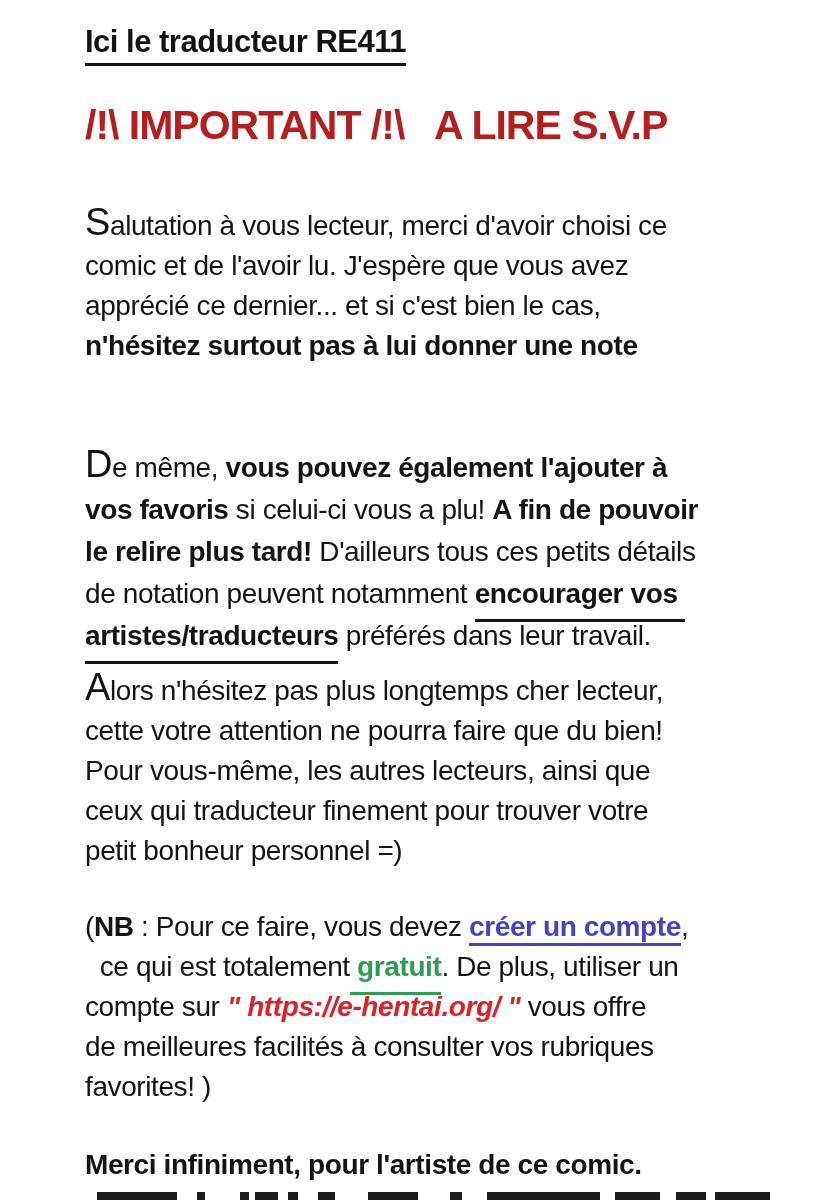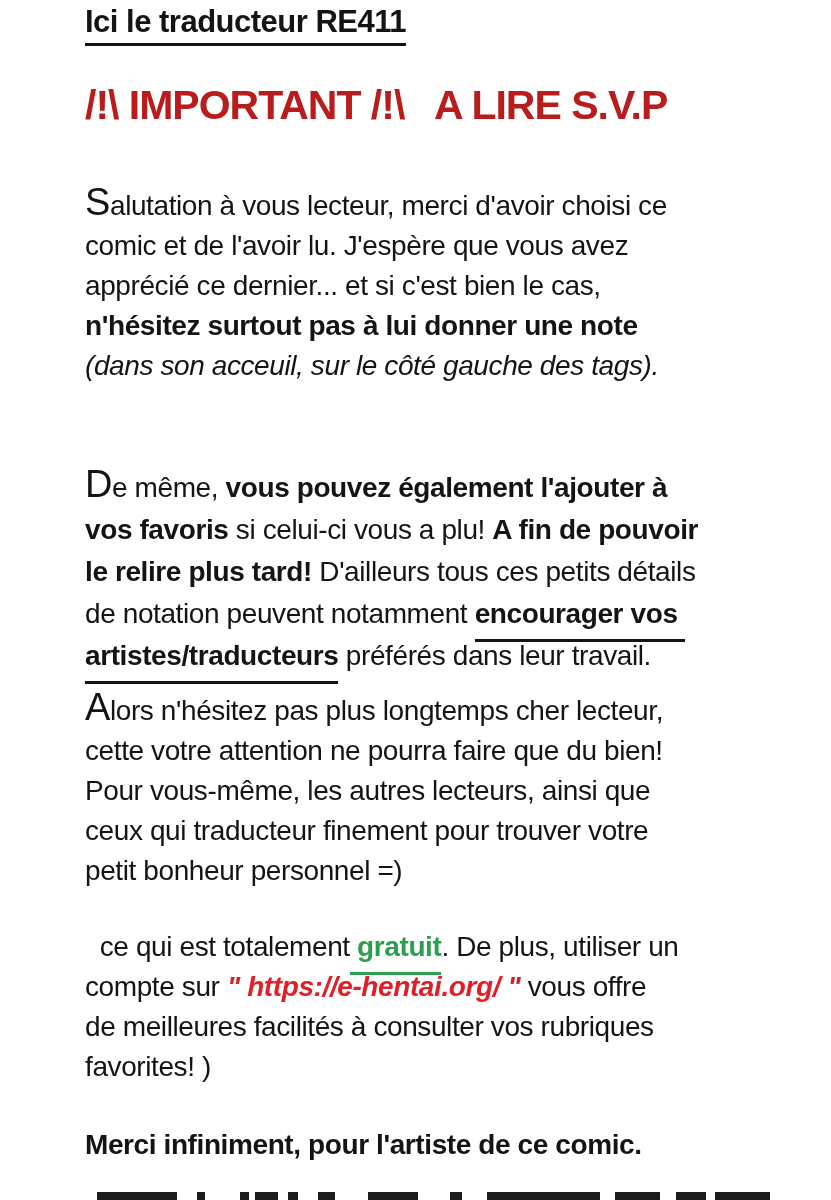--- a/index.html
+++ b/index.html
@@ -1,20 +1,20 @@
 <!DOCTYPE html>
 <html><head>
 <meta charset="utf-8">
 <style>
   html,body { margin:0; padding:0; }
   body {
     width:831px; height:1200px; background:#ffffff; overflow:hidden;
     font-family:"Liberation Sans", sans-serif; color:#141414; position:relative;
   }
-  .content { position:absolute; left:85px; top:4px; width:716px; }
+  .content { position:absolute; left:85px; top:24px; width:716px; }
 
   .title { font-size:31px; font-weight:700; letter-spacing:-0.5px; }
   .title-inner { border-bottom:3px solid #141414; padding-bottom:3px; display:inline-block; }
 
   .heading {
     margin-top:36px; font-size:41px; font-weight:700; color:#b91c1c;
     white-space:pre; letter-spacing:-1px;
   }
 
   .para { margin:0; }
@@ -48,40 +48,40 @@
     <span class="title-inner">Ici le traducteur RE411</span>
   </div>
 
   <div class="heading">/!\ IMPORTANT /!\   A LIRE S.V.P</div>
 
   <div class="para p1">
     <div class="line"><span class="drop">S</span><span>alutation à vous lecteur, merci d'avoir choisi ce</span></div>
     <div class="line">comic et de l'avoir lu. J'espère que vous avez</div>
     <div class="line">apprécié ce dernier... et si c'est bien le cas,</div>
     <div class="line b">n'hésitez surtout pas à lui donner une note</div>
-    <div class="line i">(dans son acceuil, sur le côté gauche des tags).</div>
   </div>
 
   <div class="para p2">
     <div class="line"><span class="drop">D</span><span>e même, </span><span class="b">vous pouvez également l'ajouter à</span></div>
     <div class="line"><span class="b">vos favoris</span><span> si celui-ci vous a plu! </span><span class="b">A fin de pouvoir</span></div>
     <div class="line"><span class="b">le relire plus tard!</span><span> D'ailleurs tous ces petits détails</span></div>
     <div class="line"><span>de notation peuvent notamment </span><span class="bu">encourager vos </span></div>
     <div class="line"><span class="bu">artistes/traducteurs</span><span> préférés dans leur travail.</span></div>
   </div>
 
   <div class="para p3">
     <div class="line"><span class="drop">A</span><span>lors n'hésitez pas plus longtemps cher lecteur,</span></div>
     <div class="line">cette votre attention ne pourra faire que du bien!</div>
     <div class="line">Pour vous-même, les autres lecteurs, ainsi que</div>
     <div class="line">ceux qui traducteur finement pour trouver votre</div>
     <div class="line">petit bonheur personnel =)</div>
   </div>
 
   <div class="para p4">
+    <div class="line"><span>(</span><span class="b">NB</span><span> : Pour ce faire, vous devez </span><span class="link-blue">créer un compte</span><span>,</span></div>
     <div class="line"><span>  ce qui est totalement</span><span class="link-green"> gratuit</span><span>. De plus, utiliser un</span></div>
     <div class="line"><span>compte sur </span><span class="url-red">" https://e-hentai.org/ "</span><span> vous offre</span></div>
     <div class="line">de meilleures facilités à consulter vos rubriques</div>
     <div class="line">favorites! )</div>
   </div>
 
   <div class="thanks">Merci infiniment, pour l'artiste de ce comic.</div>
 
 </div>
 

